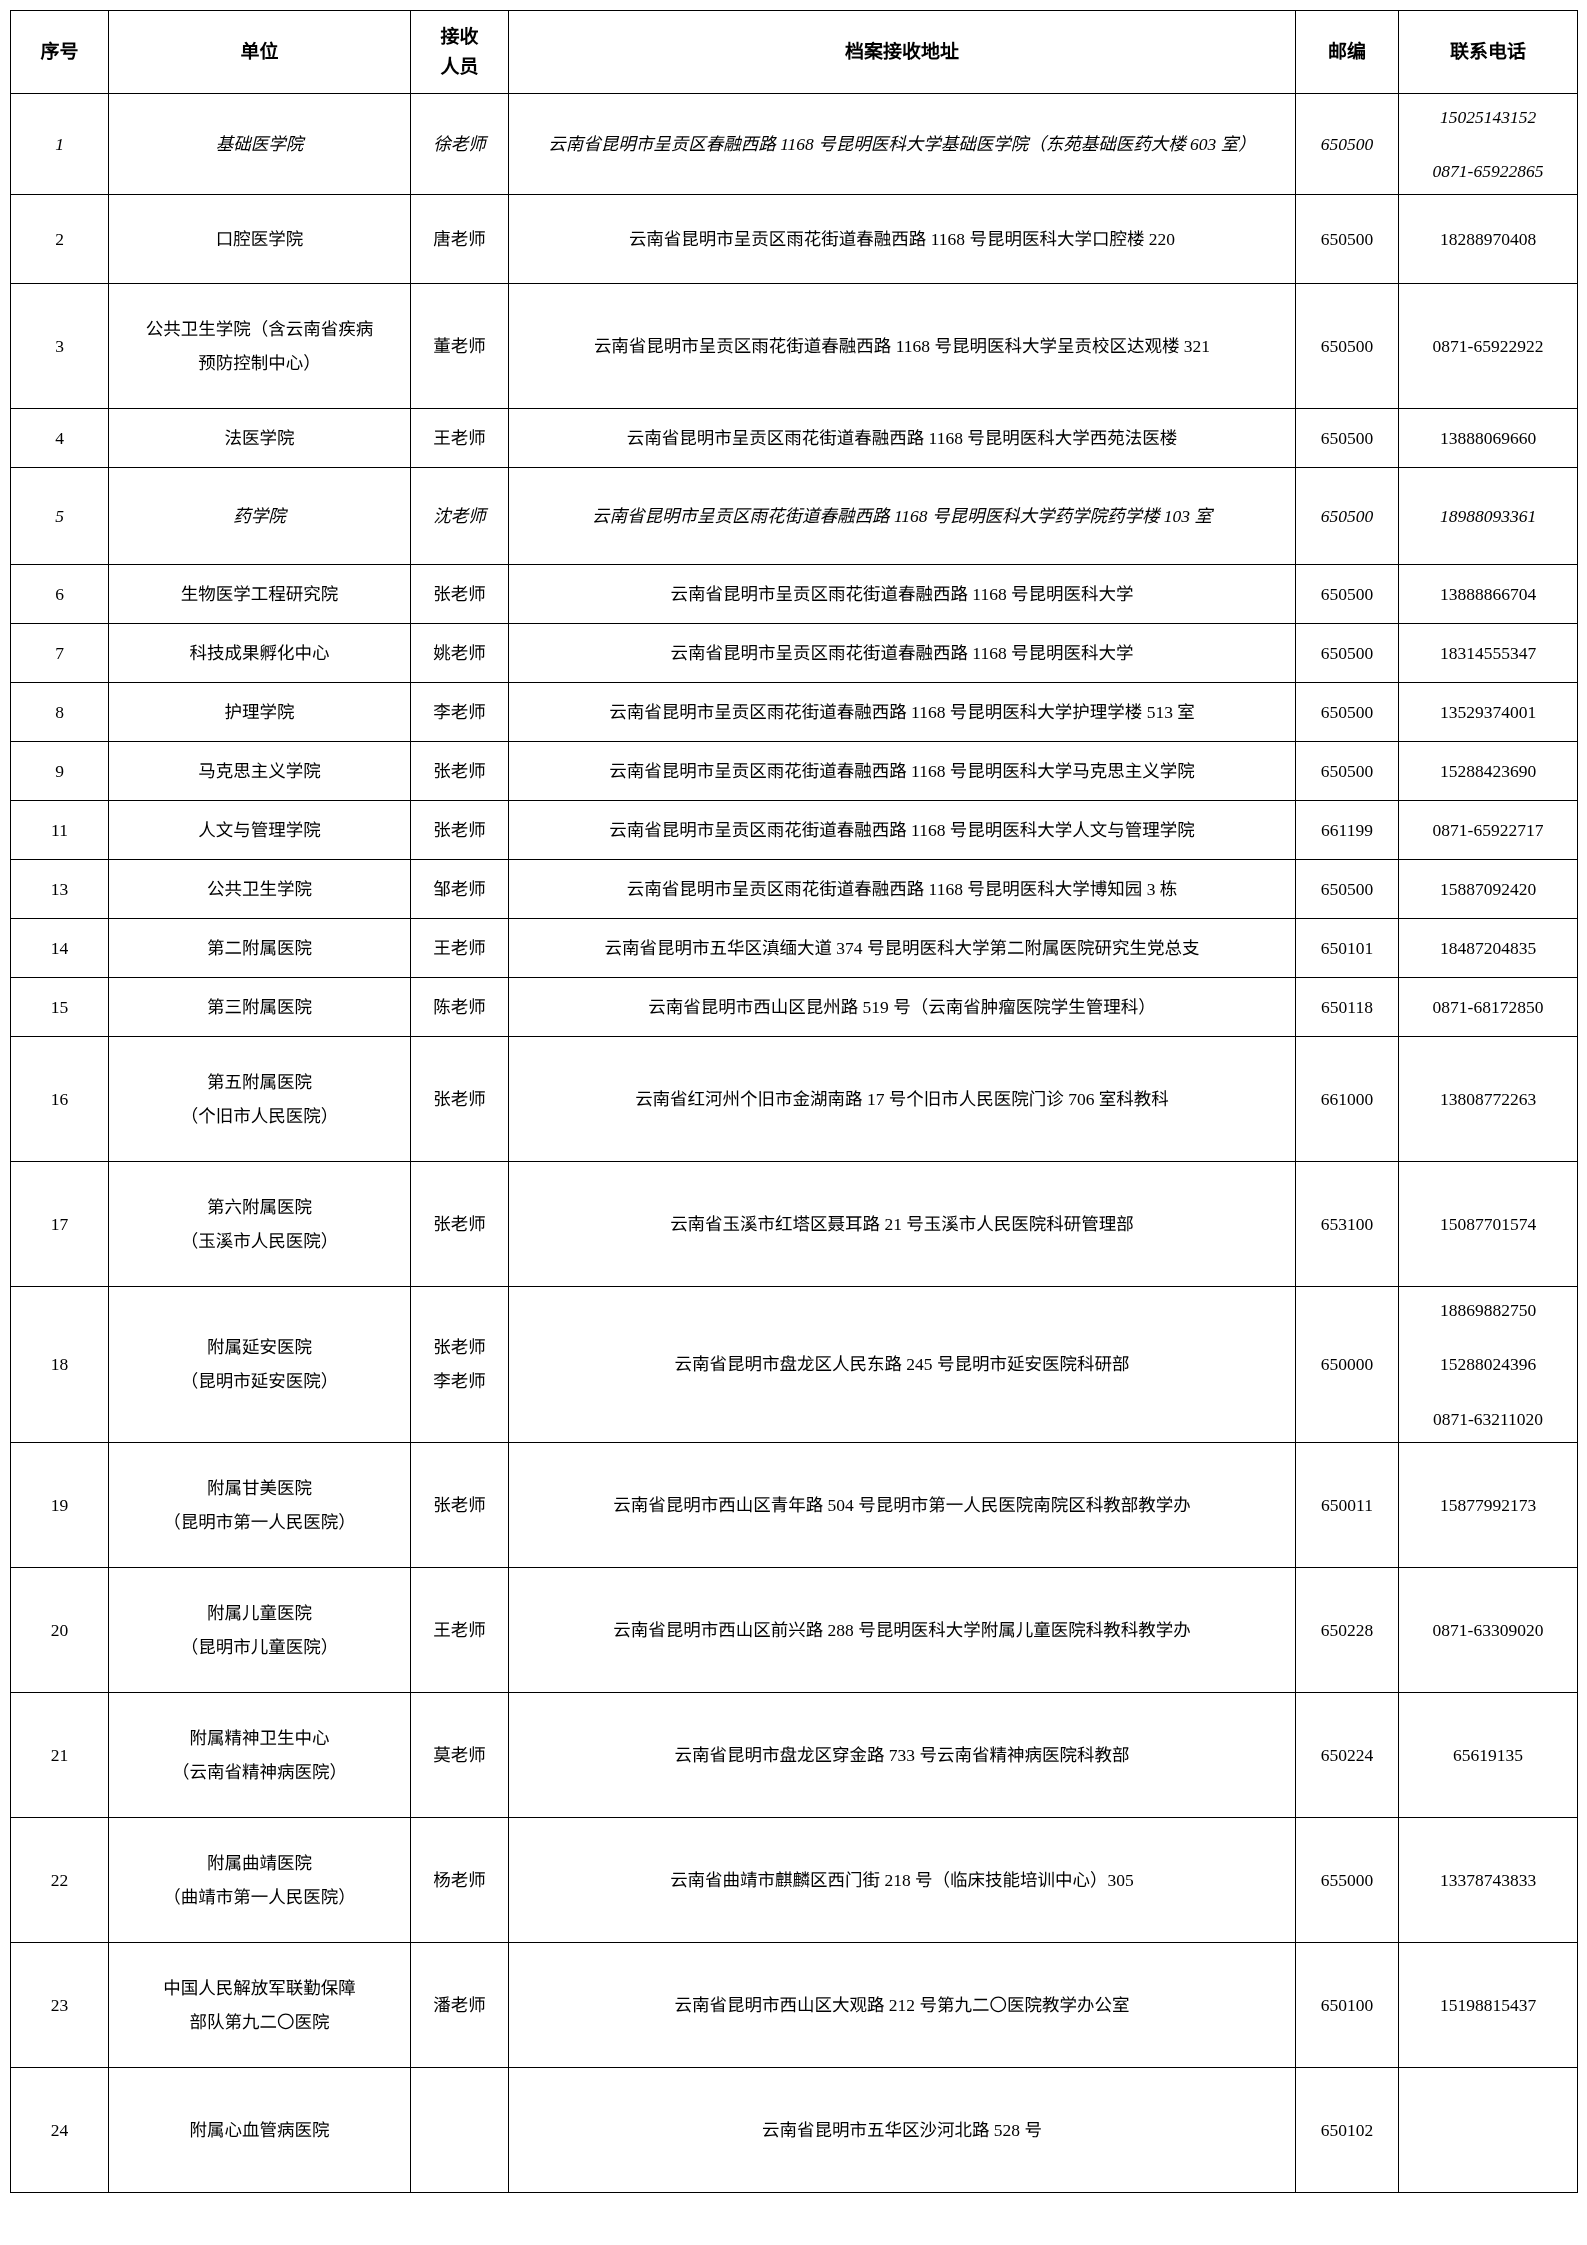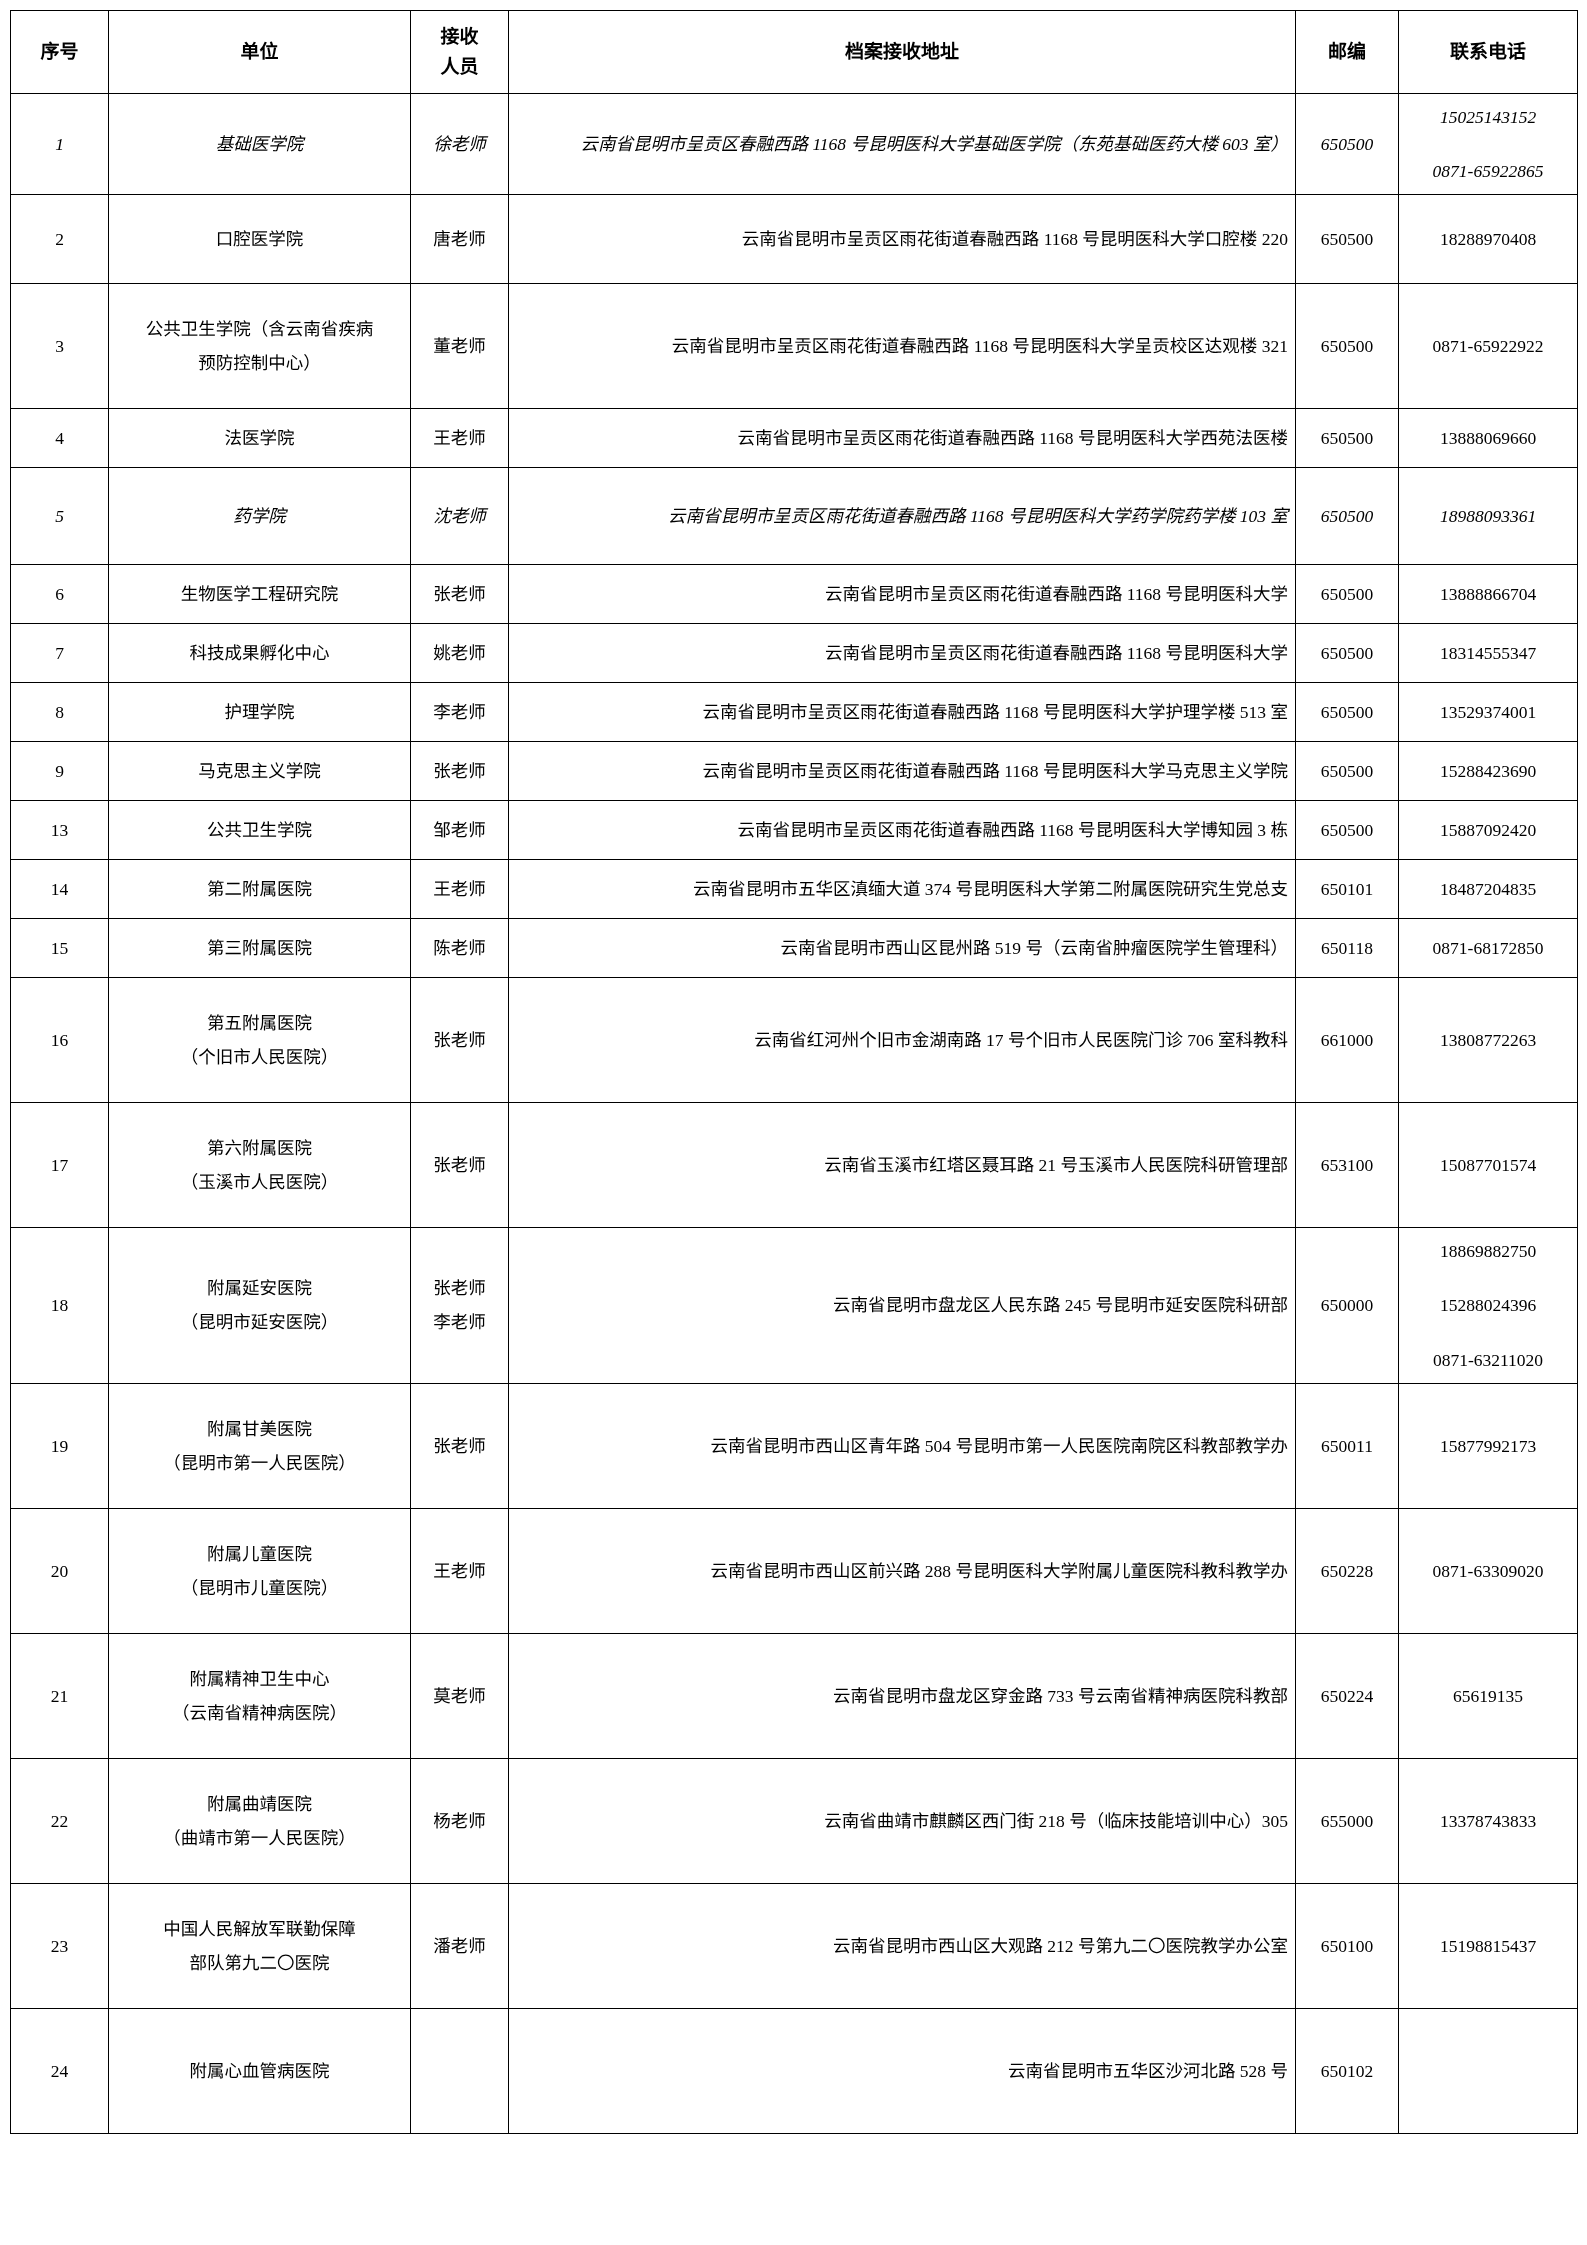--- a/index.html
+++ b/index.html
@@ -52,21 +52,21 @@
     line-height: 1.6;
     height: 74px;
     padding: 4px 6px;
   }
   .th-stack { display: block; }
   .th-stack span { display: block; }
 
   td.seq      { text-align: center; font-size: 17px; }
   td.unit     { text-align: center; }
   td.person   { text-align: center; white-space: nowrap; }
-  td.address  { text-align: right; }
+  td.address  { text-align: center; }
   td.zip      { text-align: center; white-space: nowrap; font-size: 17px; }
   td.phone    { text-align: center; white-space: nowrap; font-size: 17px; }
 
   td .line { display: block; }
   td.unit .line + .line { margin-top: 0; }
   td.phone .line + .line { margin-top: 20px; }
   td.person .line + .line { margin-top: 0; }
 
   
   tr.r-tall      td { height: 84px; font-style: italic; }
@@ -226,20 +226,34 @@
           <td class="person">
             <span class="line">张老师</span>
           </td>
           <td class="address">云南省昆明市呈贡区雨花街道春融西路 1168 号昆明医科大学马克思主义学院</td>
           <td class="zip">650500</td>
           <td class="phone">
             <span class="line">15288423690</span>
           </td>
         </tr>
         <tr class="r-std">
+          <td class="seq">11</td>
+          <td class="unit">
+            <span class="line">人文与管理学院</span>
+          </td>
+          <td class="person">
+            <span class="line">张老师</span>
+          </td>
+          <td class="address">云南省昆明市呈贡区雨花街道春融西路 1168 号昆明医科大学人文与管理学院</td>
+          <td class="zip">661199</td>
+          <td class="phone">
+            <span class="line">0871-65922717</span>
+          </td>
+        </tr>
+        <tr class="r-std">
           <td class="seq">13</td>
           <td class="unit">
             <span class="line">公共卫生学院</span>
           </td>
           <td class="person">
             <span class="line">邹老师</span>
           </td>
           <td class="address">云南省昆明市呈贡区雨花街道春融西路 1168 号昆明医科大学博知园 3 栋</td>
           <td class="zip">650500</td>
           <td class="phone">

